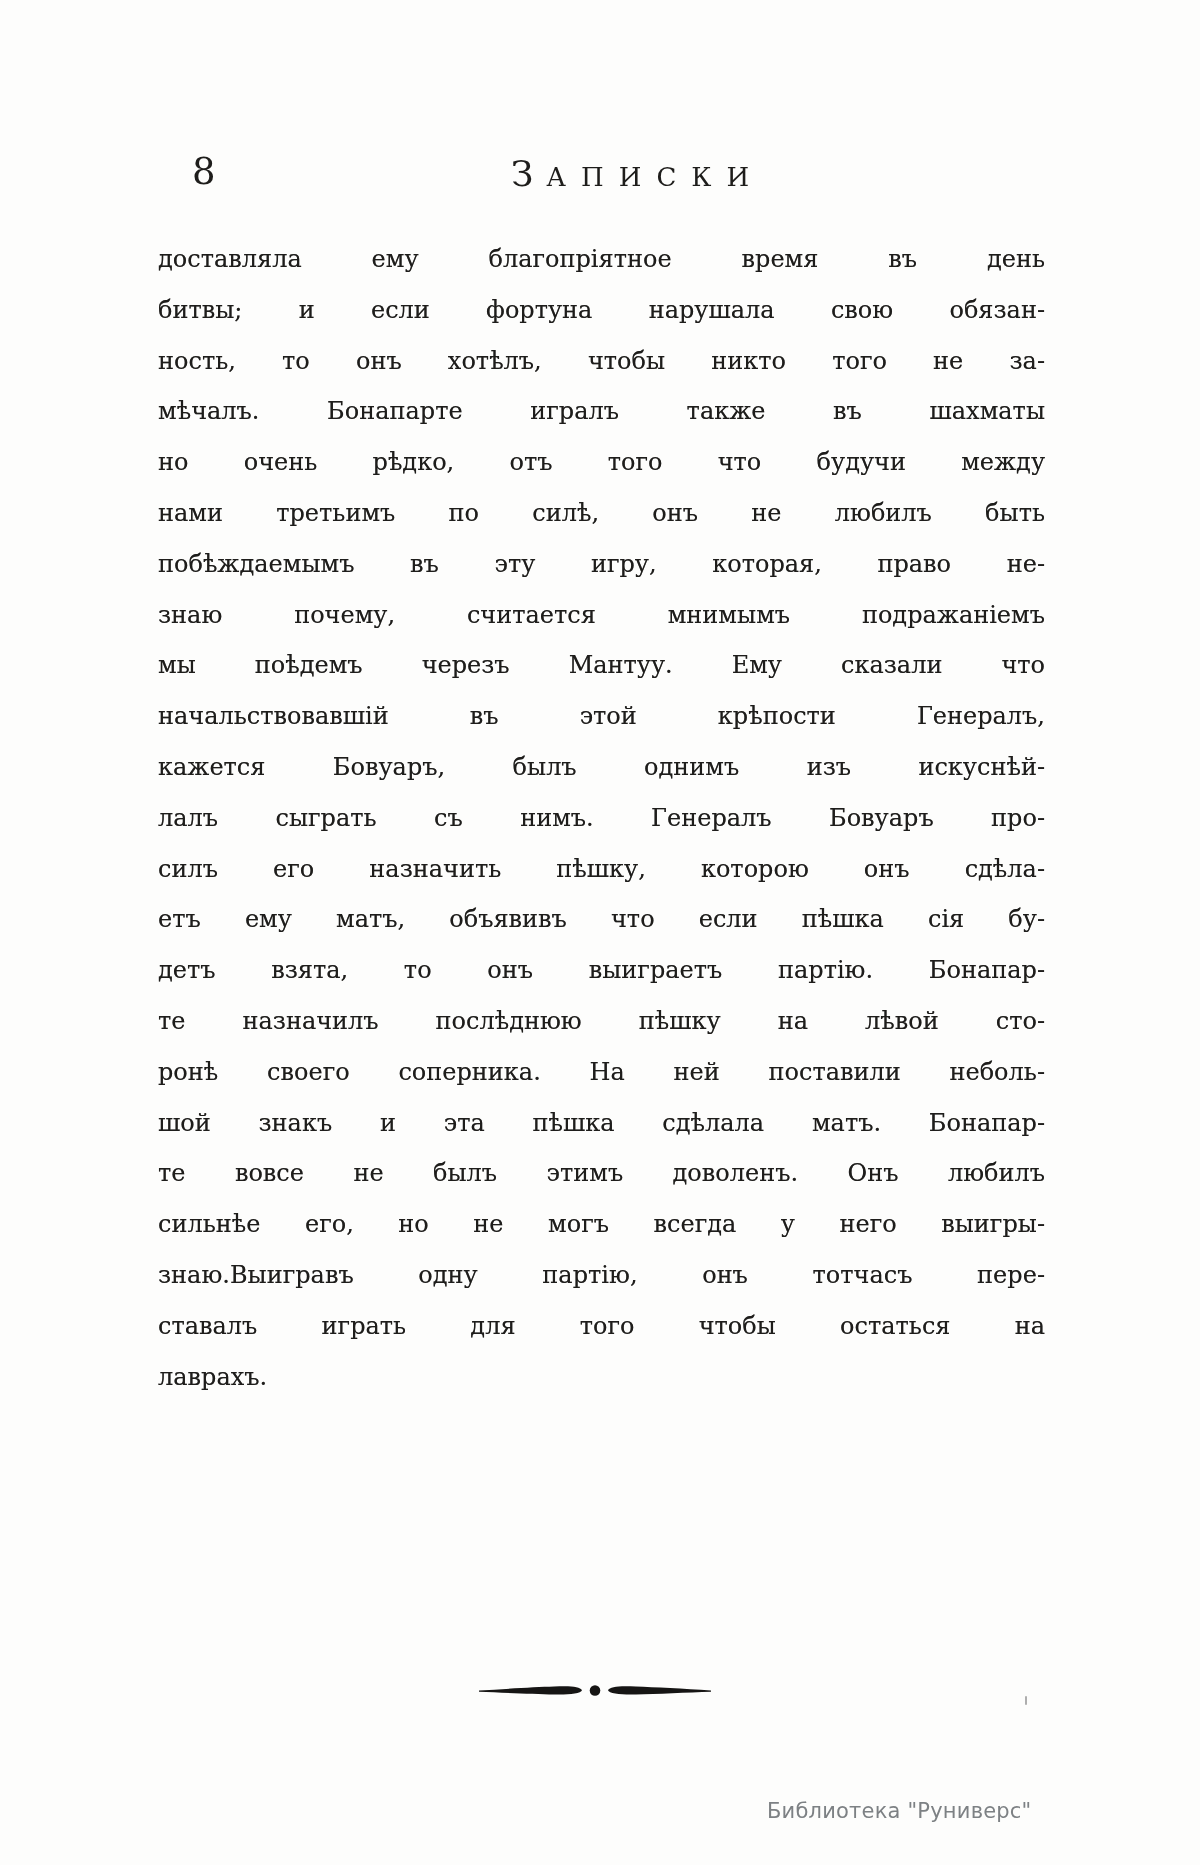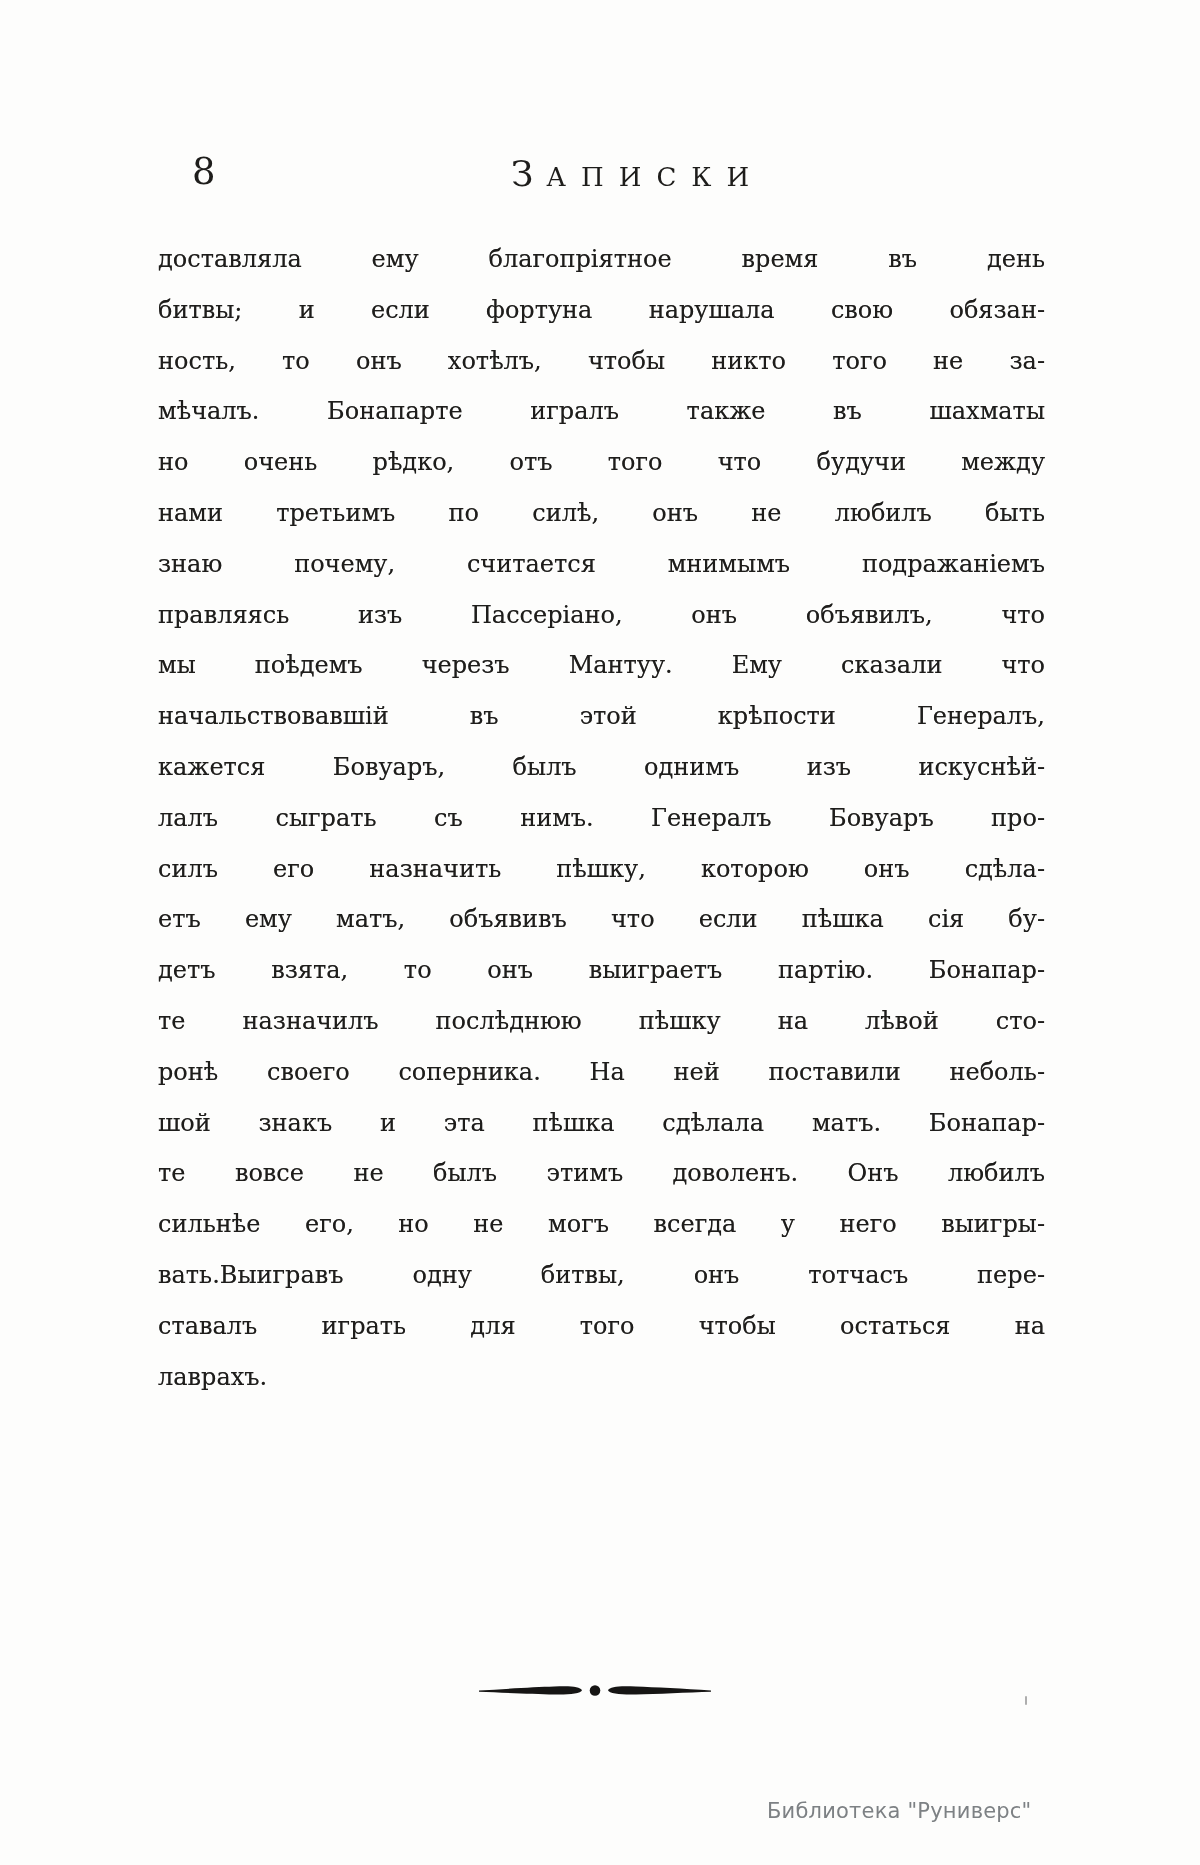--- a/index.html
+++ b/index.html
@@ -115,26 +115,26 @@
       <div class="text-line">битвы; и если фортуна нарушала свою обязан-</div>
 
       <div class="text-line">ность, то онъ хотѣлъ, чтобы никто того не за-</div>
 
       <div class="text-line">мѣчалъ. Бонапарте игралъ также въ шахматы</div>
 
       <div class="text-line">но очень рѣдко, отъ того что будучи между</div>
 
       <div class="text-line">нами третьимъ по силѣ, онъ не любилъ быть</div>
 
+      <div class="text-line">побѣждаемымъ въ эту игру, которая, право не-</div>
 
       <div class="text-line">знаю почему, считается мнимымъ подражаніемъ</div>
 
 
 
-      <div class="text-line">правляясь изъ Пассеріано, онъ объявилъ, что</div>
 
       <div class="text-line">мы поѣдемъ черезъ Мантуу. Ему сказали что</div>
 
       <div class="text-line">начальствовавшій въ этой крѣпости Генералъ,</div>
 
       <div class="text-line">кажется Бовуаръ, былъ однимъ изъ искуснѣй-</div>
 
 
       <div class="text-line">лалъ сыграть съ нимъ. Генералъ Бовуаръ про-</div>
 
@@ -148,21 +148,21 @@
 
       <div class="text-line">ронѣ своего соперника. На ней поставили неболь-</div>
 
       <div class="text-line">шой знакъ и эта пѣшка сдѣлала матъ. Бонапар-</div>
 
       <div class="text-line">те вовсе не былъ этимъ доволенъ. Онъ любилъ</div>
 
 
       <div class="text-line">сильнѣе его, но не могъ всегда у него выигры-</div>
 
-      <div class="text-line">вать.Выигравъ одну битвы, онъ тотчасъ пере-</div>
+      <div class="text-line">знаю.Выигравъ одну партію, онъ тотчасъ пере-</div>
 
       <div class="text-line">ставалъ играть для того чтобы остаться на</div>
 
       <div class="text-line">лаврахъ.</div>
     </div>
 
   <div class="divider">
     <svg viewBox="0 0 234 20" xmlns="http://www.w3.org/2000/svg">
       <g fill="#161514">
 

